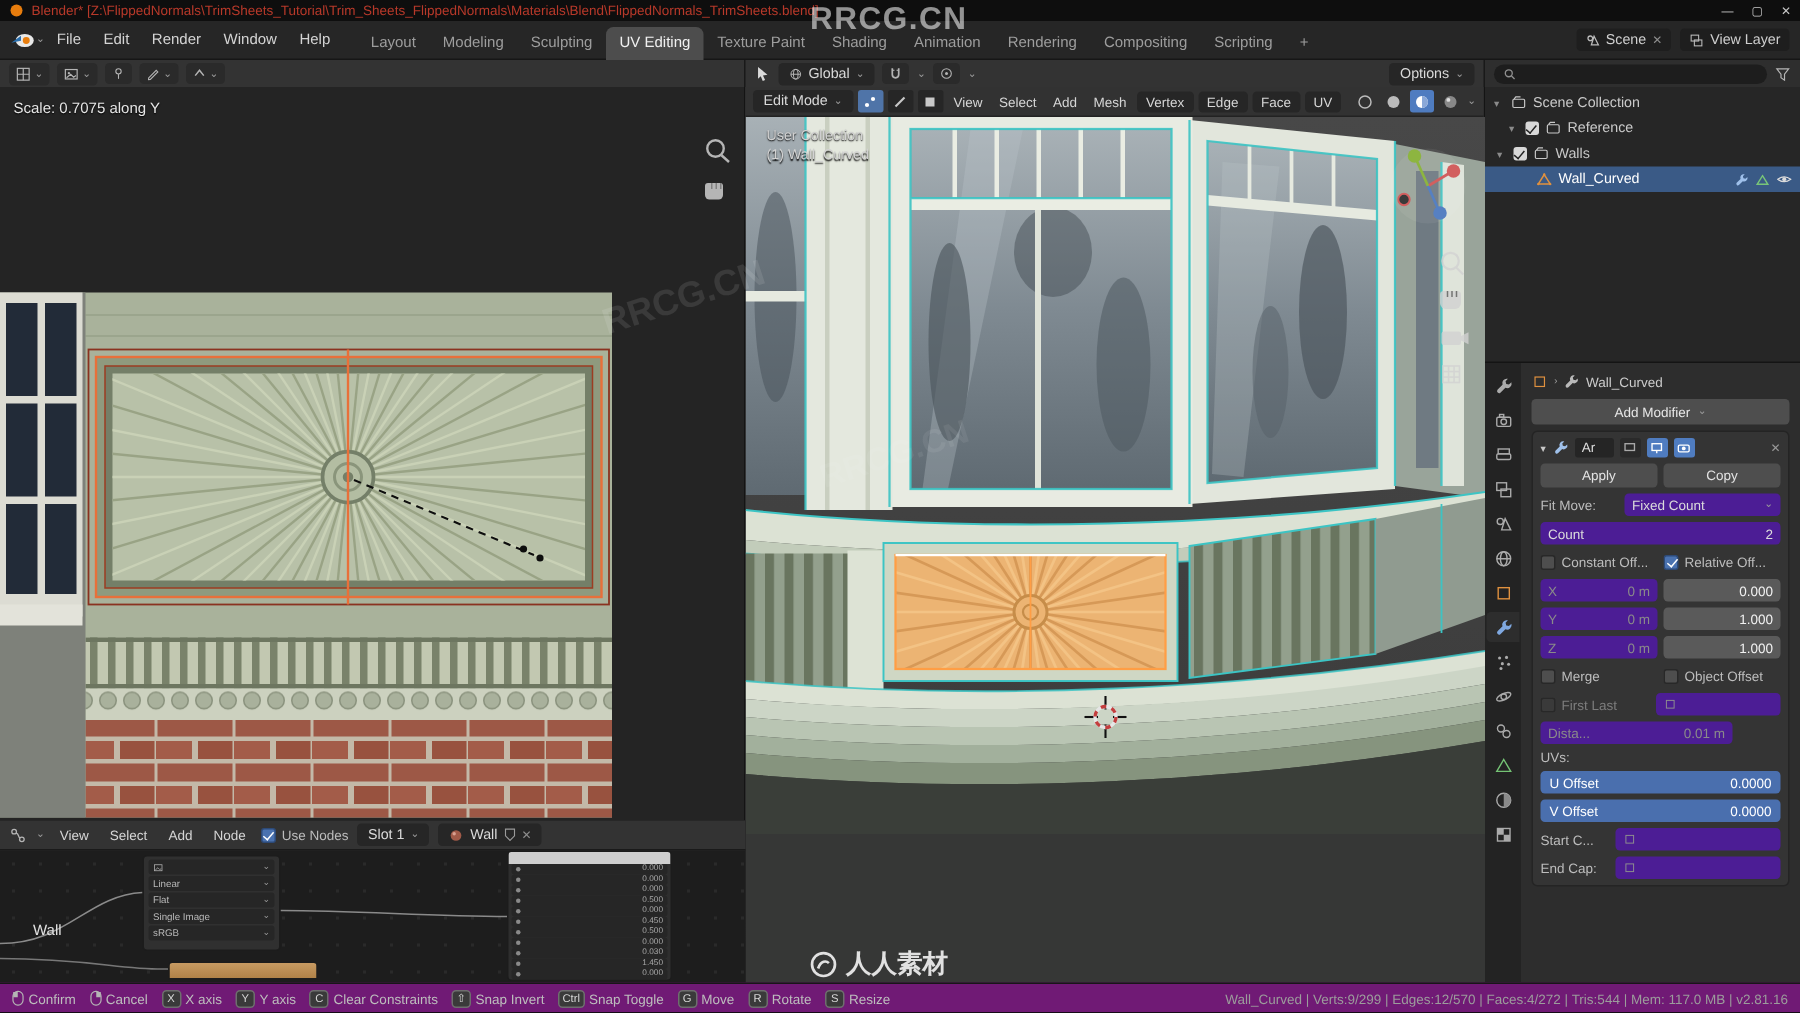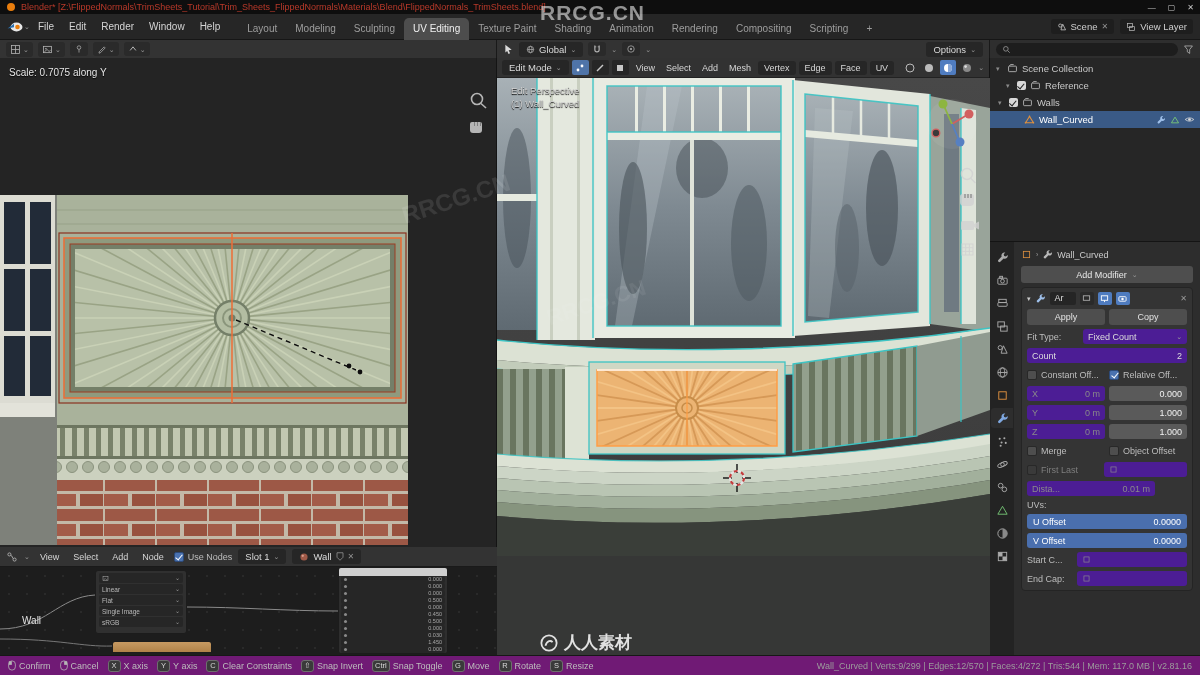--- a/index.html
+++ b/index.html
@@ -617,21 +617,21 @@
           <path d="M477 146 l5 -2.5 v8 l-5 -2.5 z" fill="#d2d2d2"></path>
         </g>
         <g stroke="#d2d2d2" stroke-width="1.1" fill="none" opacity=".8">
           <rect x="465" y="166" width="11" height="11"></rect>
           <line x1="468.7" y1="166" x2="468.7" y2="177"></line>
             <line x1="472.4" y1="166" x2="472.4" y2="177"></line>
           <line x1="465" y1="169.7" x2="476" y2="169.7"></line>
             <line x1="465" y1="173.4" x2="476" y2="173.4"></line>
         </g>
       </svg>
-      <div class="vpov" style="top:7px">Edit Perspective</div>
+      <div class="vpov" style="top:7px">User Collection</div>
       <div class="vpov" style="top:20px">(1) Wall_Curved</div>
     </div>
   </div>
 
   <div class="outliner">
     <div class="orow" style="padding-left:6px">
       <span class="disc">▾</span>
       <svg width="11" height="11" viewBox="0 0 14 14">
           <rect x="2" y="4" width="10" height="7" rx="1" fill="none" stroke="#c8c8c8"></rect>
           <path d="M3 4 l1.5 -2 h4" fill="none" stroke="#c8c8c8"></path>
@@ -807,21 +807,21 @@
                 <circle cx="5" cy="5.5" r="1.4" fill="#fff"></circle>
               </svg>
             </span>
           <span class="mx">✕</span>
         </div>
         <div class="prow">
           <span class="btn">Apply</span>
           <span class="btn">Copy</span>
         </div>
         <div class="prow">
-          <span class="plabel" style="width:52px">Fit Type:</span>
+          <span class="plabel" style="width:52px">Fit Move:</span>
           <div class="field dk f1" style="justify-content:space-between">
             <span>Fixed Count</span>
               <span class="chev">⌄</span>
           </div>
         </div>
         <div class="field dk" style="justify-content:space-between">
           <span>Count</span>
           <span>2</span>
         </div>
         <div class="prow">

